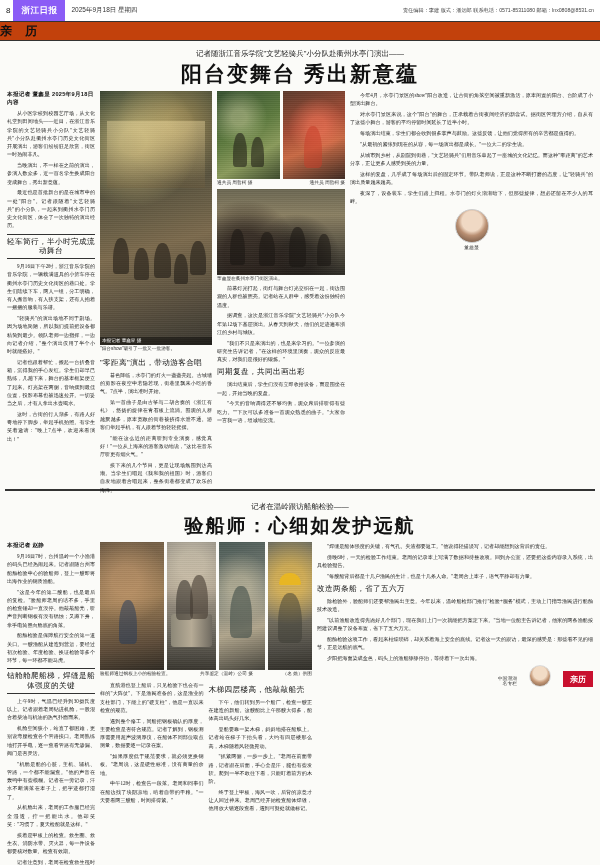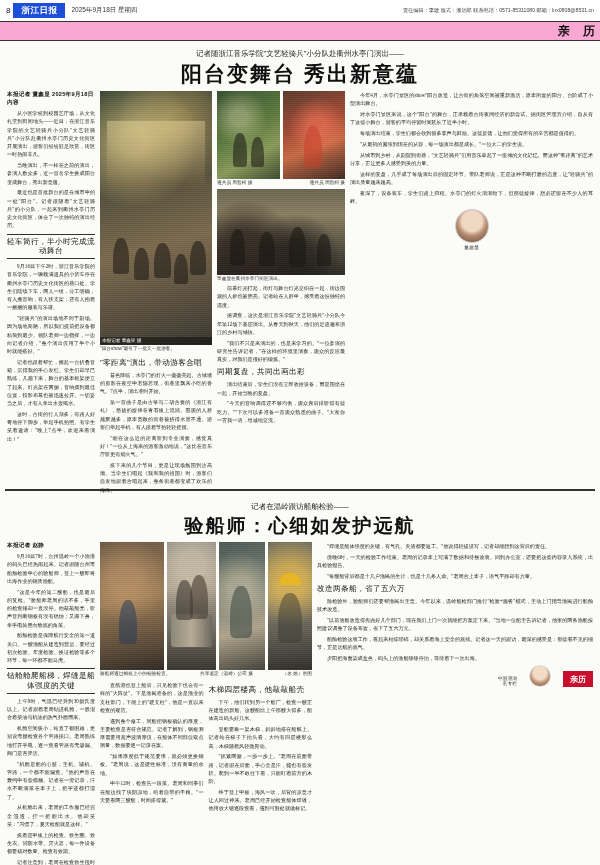--- a/index.html
+++ b/index.html
@@ -14,30 +14,30 @@
   }
   .page { position:relative; width:600px; height:865px; background:#fbfbf8; }
 
   
   .masthead {
     position:relative; height:22px; border-bottom:1.5px solid #333;
     display:flex; align-items:center; padding:0 6px; background:#fff;
   }
   .mh-pageno { font-size:8px; color:#222; margin-right:3px; }
   .mh-logo {
-    width:52px; height:15px; background:#1d4ed8; color:#fff;
+    width:52px; height:21px; background:#8b5cf6; color:#fff;
     font-size:8.5px; font-weight:bold; display:flex; align-items:center;
     justify-content:center; letter-spacing:0.5px; margin-right:6px;
   }
   .mh-date { font-size:6.5px; color:#333; }
   .mh-right { margin-left:auto; font-size:5.2px; color:#444; text-align:right; line-height:1.25; }
 
   .banner {
     height:19px; border-bottom:1.2px solid #333; display:flex;
-    align-items:center; justify-content:flex-end; background:#f9a8d4;
+    align-items:center; justify-content:flex-start; background:#c2410c;
   }
   .banner-title { font-size:12px; font-weight:bold; letter-spacing:5px; color:#111; }
 
   
   .story { position:relative; padding:4px 7px 2px 7px; }
   .story-kicker { text-align:center; font-size:7.5px; color:#222; margin:4px 0 1px; }
   .story-head {
     text-align:center; font-size:21px; font-weight:bold; letter-spacing:2px;
     color:#111; margin:1px 0 3px;
   }

